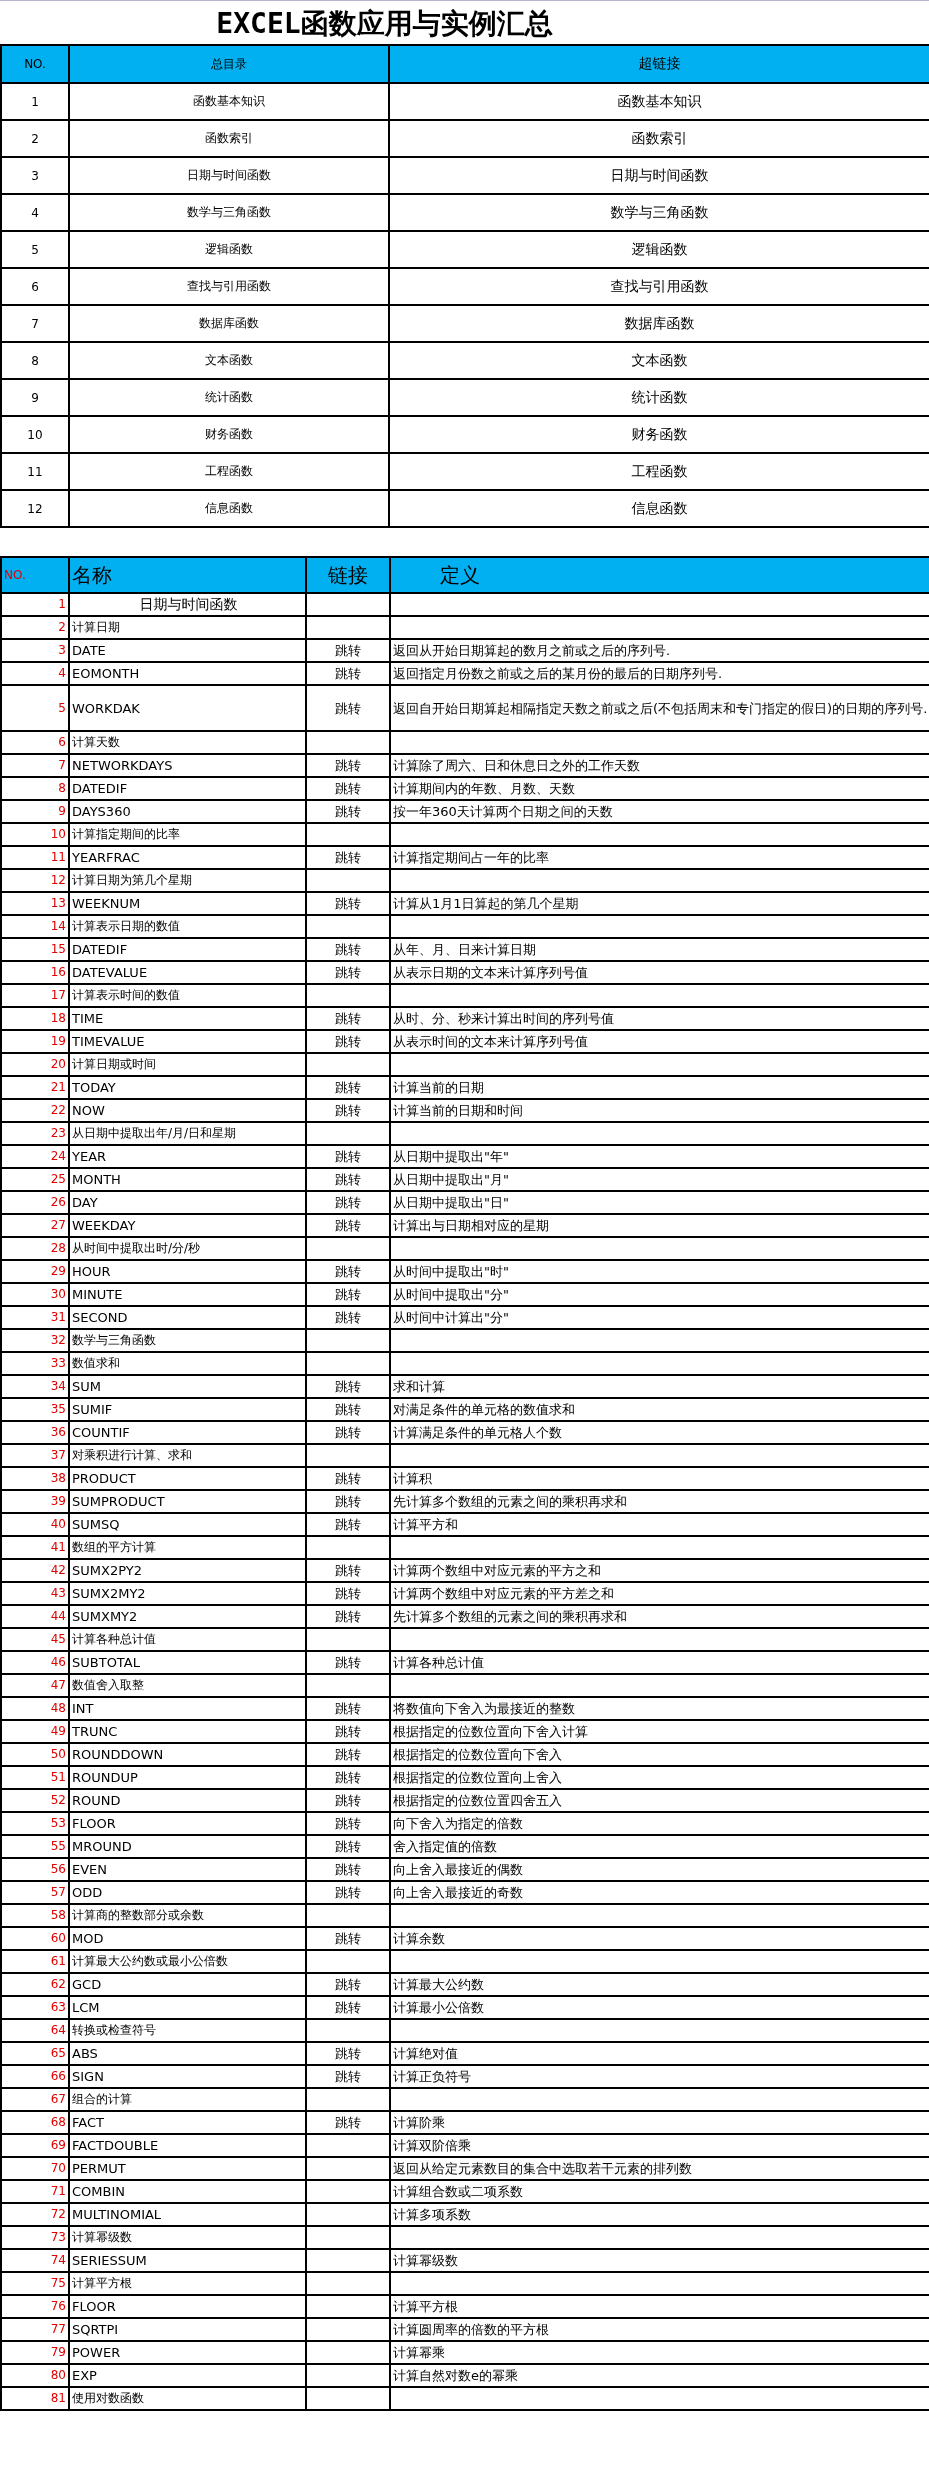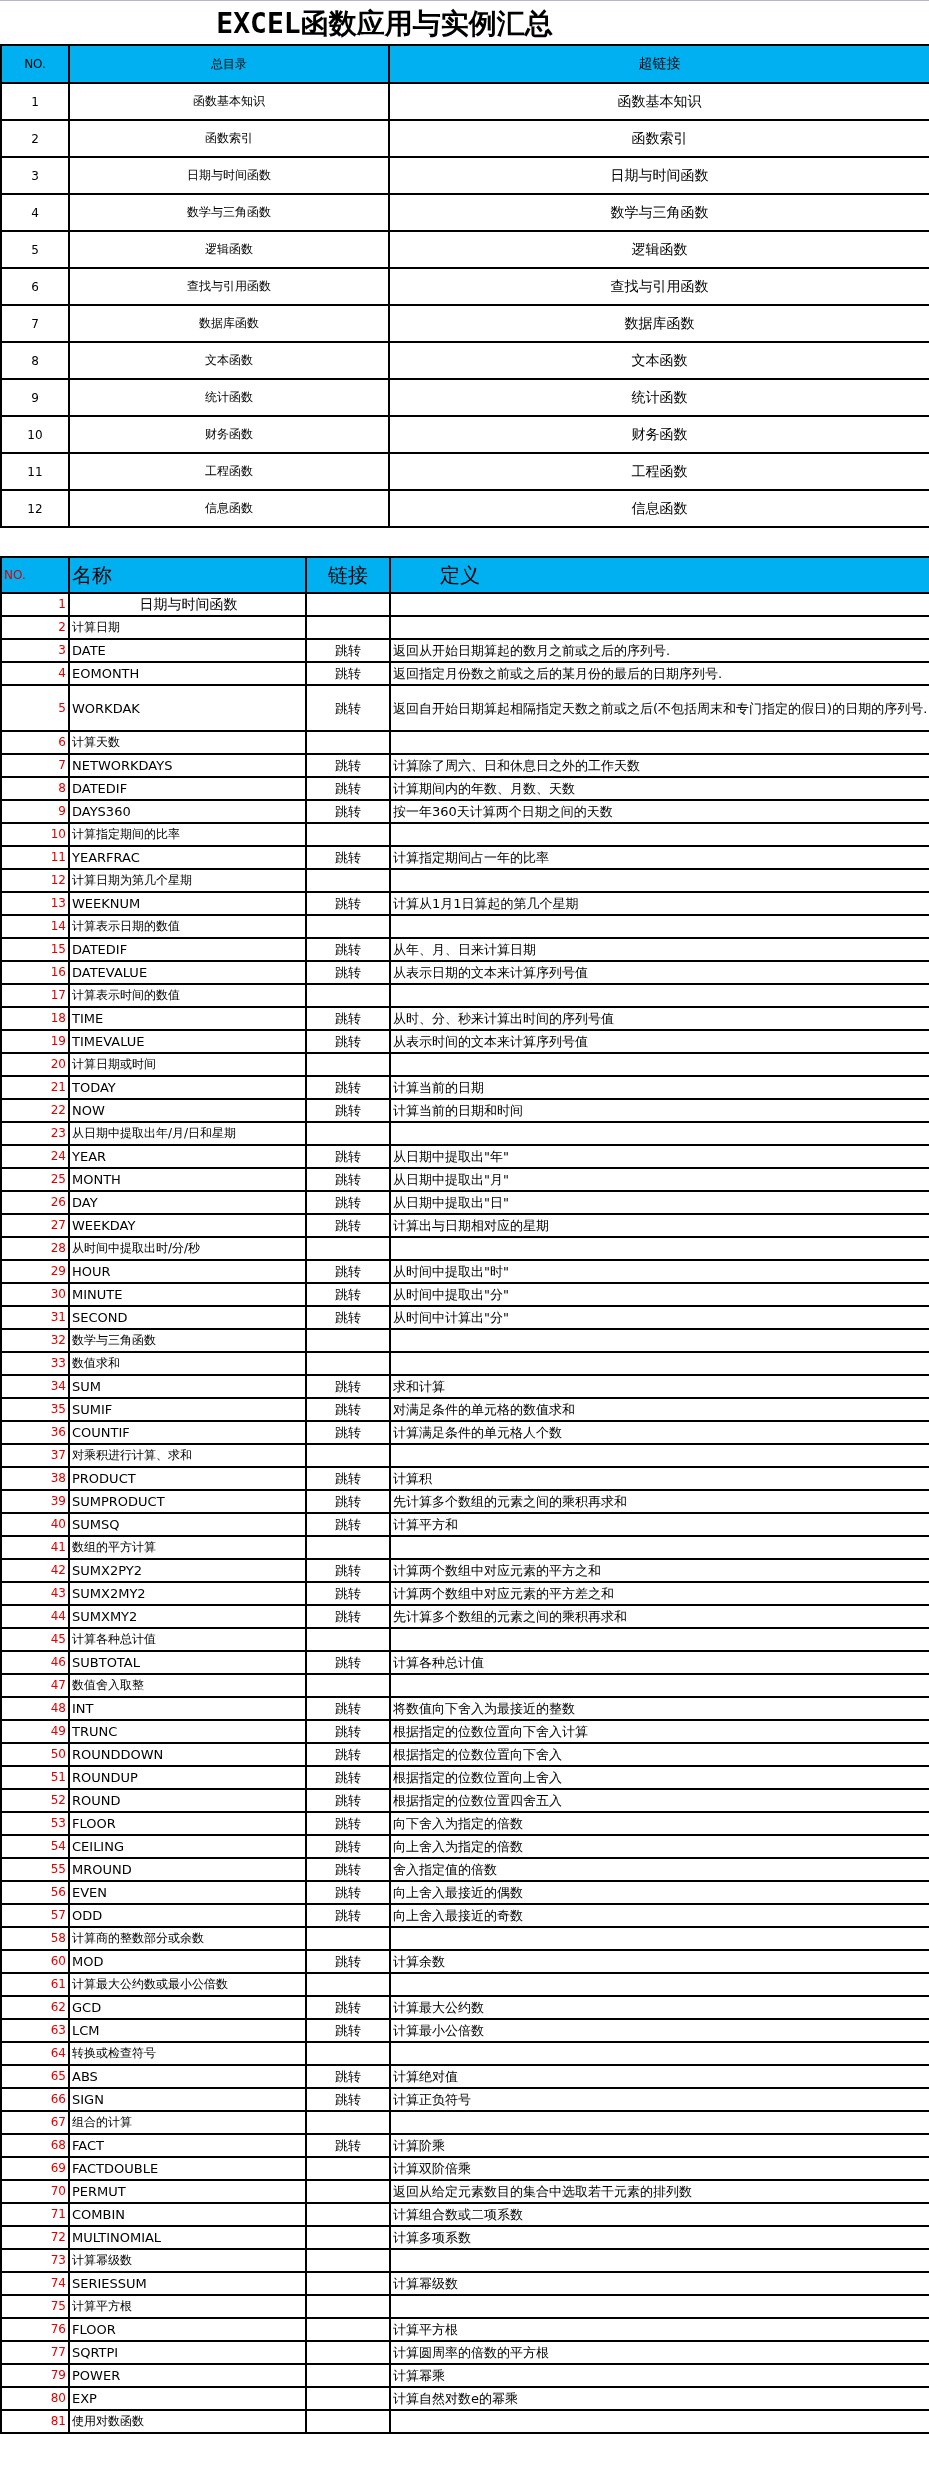--- a/index.html
+++ b/index.html
@@ -440,26 +440,20 @@
         <td class="link">跳转</td>
         <td class="def">根据指定的位数位置四舍五入</td>
       </tr>
       <tr>
         <td class="no">53</td>
         <td class="name">FLOOR</td>
         <td class="link">跳转</td>
         <td class="def">向下舍入为指定的倍数</td>
       </tr>
       <tr>
-        <td class="no">54</td>
-        <td class="name">CEILING</td>
-        <td class="link">跳转</td>
-        <td class="def">向上舍入为指定的倍数</td>
-      </tr>
-      <tr>
         <td class="no">55</td>
         <td class="name">MROUND</td>
         <td class="link">跳转</td>
         <td class="def">舍入指定值的倍数</td>
       </tr>
       <tr>
         <td class="no">56</td>
         <td class="name">EVEN</td>
         <td class="link">跳转</td>
         <td class="def">向上舍入最接近的偶数</td>

